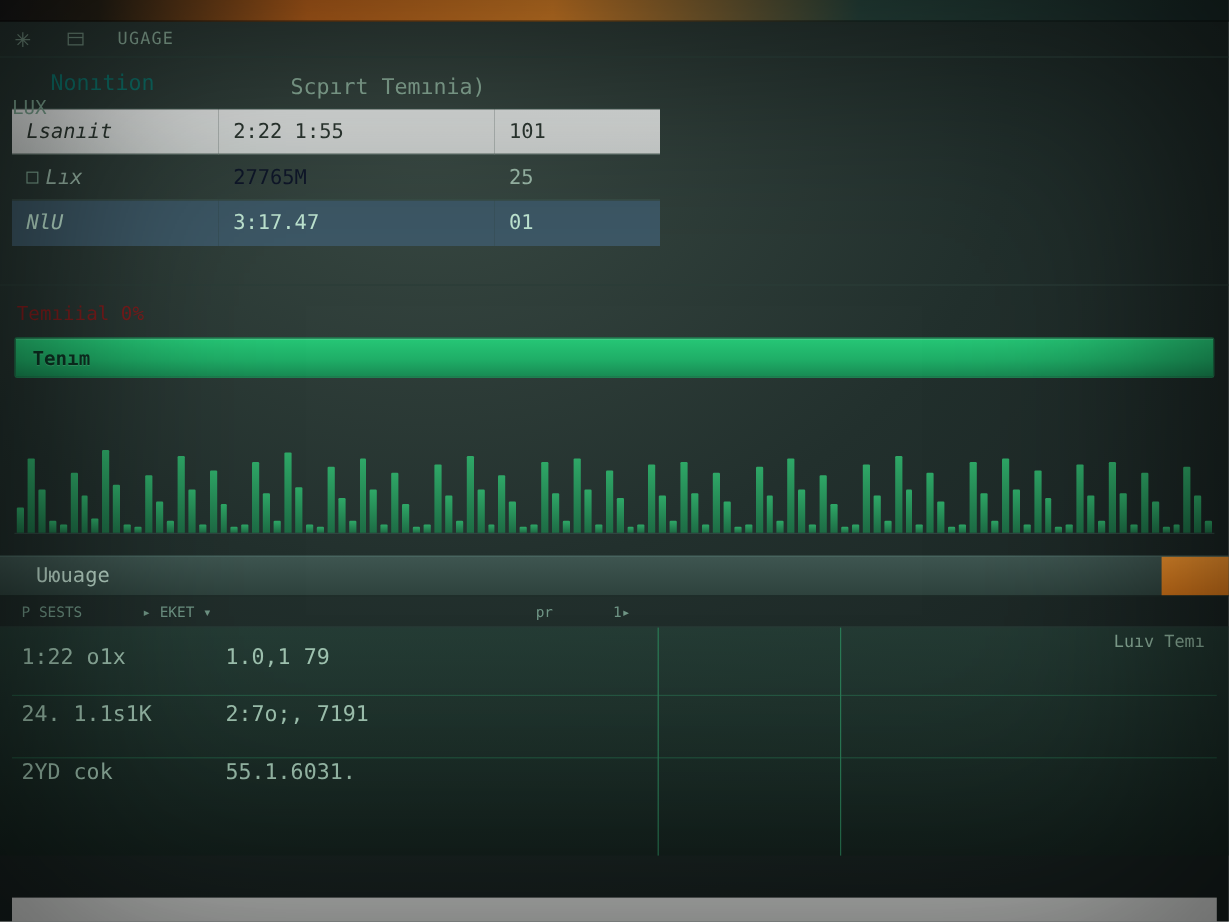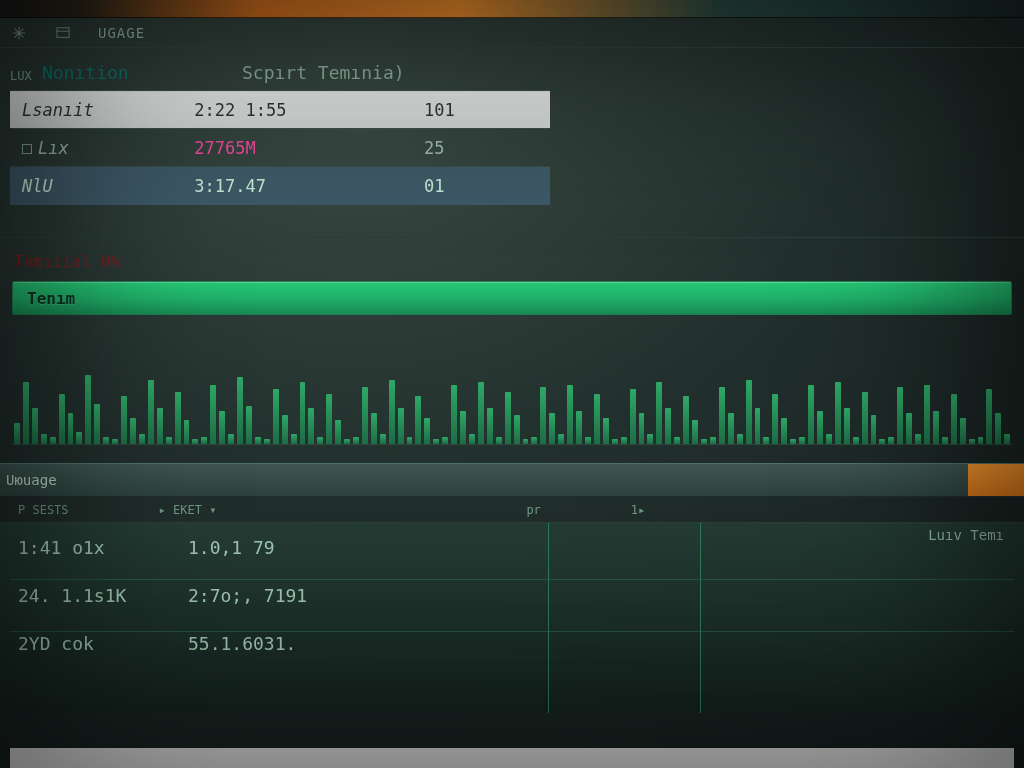--- a/index.html
+++ b/index.html
@@ -40,29 +40,29 @@
   }
   .left-block {
     flex: 0 0 560px;
     padding: 6px 0 0 10px;
   }
   .left-header {
     display: flex; gap: 60px; height: 36px; align-items:center;
     font-size: 18px;
   }
   .left-header .col1 { width: 140px; color:#0f766e;margin-left:32px; }
-  .left-header .lux  { font-size: 12px; color:#7ea793; margin-top:-14px; position:relative; top:0; }
+  .left-header .lux  { font-size: 16px; color:#7ea793; margin-top:-14px; position:relative; top:14px; }
   .left-header .col2 { color:#8fb39f; }
   .tbl { width: 540px; border-collapse: collapse; font-size: 17px; }
   .tbl td { height: 38px; padding: 0 12px; border-top: 1px solid #3a4f48; }
   .tbl tr.row-sel td { background: linear-gradient(#e9eceb,#cfd4d2); color:#2d3832; }
   .tbl tr.row-sel td:first-child { color:#2d3832; }
   .tbl tr.row-hl td { background: #3d5866; color:#bfe6d2; }
   .tbl td.c1 { width:150px; color:#9ab8a8;font-style:italic;}
-  .tbl td.c2 { width:200px; color:#ec4899;}
+  .tbl td.c2 { width:200px; color:#0f172a;}
   .tbl td.c3 { width:120px; color:#9ab8a8;}
   .sq { display:inline-block; width:10px; height:10px; border:1px solid #7ea793; margin-right:6px; vertical-align:middle;}
   .right-block {
     flex: 1;
     padding: 10px 14px;
     font-size: 17px;
     color:#9ab8a8;
   }
   .right-block .rt-title { margin-bottom: 26px; }
   .right-block .rt-item { margin-bottom: 8px; font-size:15px; }
@@ -93,29 +93,29 @@
     opacity:0.95;
   }
   
   .lower {
     margin-top: 18px;
   }
   .lower-head {
     height: 34px; display:flex; align-items:center;
     background: linear-gradient(180deg,#3e5550,#2e423d);
     border-top:1px solid #52706a; border-bottom:1px solid #1f2d2a;
-    padding: 0 6px; font-size:14px; color:#bcd9cb;
+    padding: 0 30px; font-size:17px; color:#bcd9cb;
     position:relative;
   }
   .lower-head .orange-seg {
     position:absolute; right:0; top:0; bottom:0; width:56px;
     background: linear-gradient(180deg,#f2942e,#d5761a);
   }
   .lower-sub {
-    height: 26px; display:flex; align-items:center; gap: 90px;
+    height: 26px; display:flex; align-items:center; gap: 50px;
     padding: 0 18px; font-size:12px; color:#6f9585;
     border-bottom:1px solid #2c3f3a;
   }
   .lower-sub .colh { display:flex; align-items:center; gap:6px;}
   .lower-grid {
     position:relative;
     height: 190px;
     background:
       linear-gradient(#2a7a55,#2a7a55) 548px 0 /1px 100% no-repeat,
       linear-gradient(#2a7a55,#2a7a55) 700px 0 /1px 100% no-repeat,
@@ -319,21 +319,21 @@
       <span class="colh">▸ EKET ▾</span>
       <span class="colh" style="margin-left:220px">pr</span>
       <span class="colh">1▸</span>
     </div>
     <div class="lower-grid">
       <div class="rlabel">Luıv Temı</div>
       <div class="hline" style="top:56px"></div>
       <div class="hline" style="top:108px"></div>
       <div id="usage-rows">
           <div class="grow">
-            <div>1:41 o1x</div>
+            <div>1:22 o1x</div>
             <div>1.0,1 79</div>
           </div>
           <div class="grow">
             <div>24. 1.1s1K</div>
             <div>2:7o;, 7191</div>
           </div>
           <div class="grow">
             <div>2YD cok</div>
             <div>55.1.6031.</div>
           </div>

